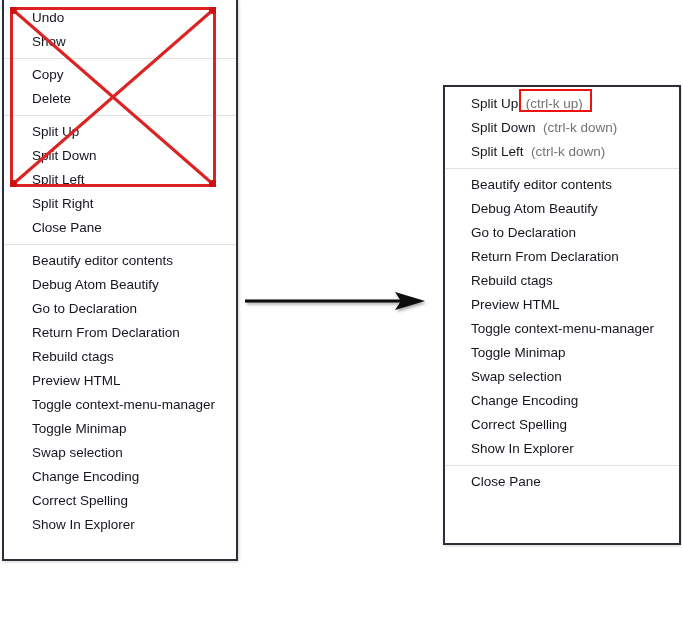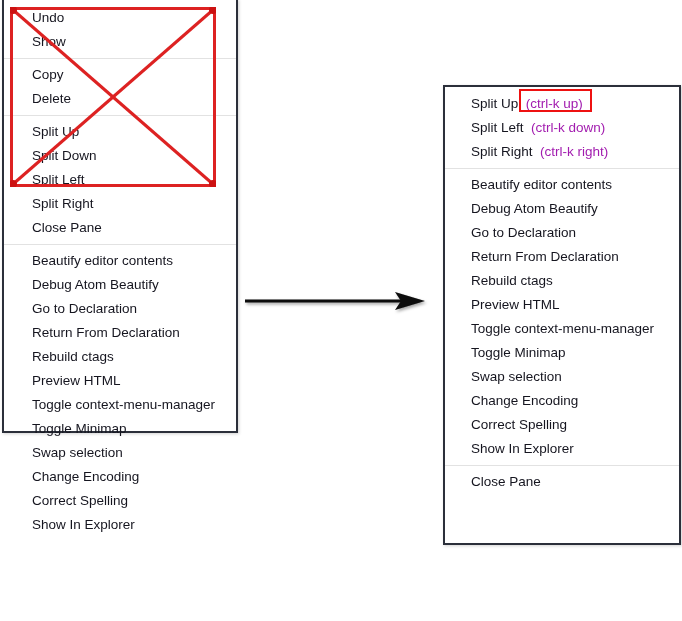--- a/index.html
+++ b/index.html
@@ -26,35 +26,35 @@
   .menu-item {
     color: #15151f;
     font-size: 13.5px;
     line-height: 24px;
     height: 24px;
     white-space: nowrap;
     position: relative;
   }
 
   .menu-item .shortcut {
-    color: #a21caf;
+    color: #737373;
   }
 
   .menu-sep {
     height: 1px;
     background: #e2e2e2;
     margin: 3px 0;
   }
 
   
   #left-panel {
     left: 2px;
     top: -1px;
     width: 236px;
-    height: 434px;
+    height: 562px;
     border-left: 2px solid #2b2f3a;
     border-right: 2px solid #2b2f3a;
     border-top: 1px solid #2b2f3a;
     border-bottom: 2px solid #2b2f3a;
     box-shadow: 1px 1px 3px rgba(0,0,0,0.18);
   }
   #left-panel .menu-list {
     padding-top: 6px;
   }
   #left-panel .menu-item {
@@ -143,22 +143,22 @@
       <div class="menu-item"><span>Swap selection</span></div>
       <div class="menu-item"><span>Change Encoding</span></div>
       <div class="menu-item"><span>Correct Spelling</span></div>
       <div class="menu-item"><span>Show In Explorer</span></div>
     </div>
 </div>
 
 <div class="menu-panel" id="right-panel">
   <div class="menu-list">
       <div class="menu-item"><span>Split Up</span>&nbsp;&nbsp;<span class="shortcut">(ctrl-k up)</span></div>
+      <div class="menu-item"><span>Split Down</span>&nbsp;&nbsp;<span class="shortcut">(ctrl-k down)</span></div>
       <div class="menu-item"><span>Split Left</span>&nbsp;&nbsp;<span class="shortcut">(ctrl-k down)</span></div>
-      <div class="menu-item"><span>Split Right</span>&nbsp;&nbsp;<span class="shortcut">(ctrl-k right)</span></div>
       <div class="menu-sep"></div>
       <div class="menu-item"><span>Beautify editor contents</span></div>
       <div class="menu-item"><span>Debug Atom Beautify</span></div>
       <div class="menu-item"><span>Go to Declaration</span></div>
       <div class="menu-item"><span>Return From Declaration</span></div>
       <div class="menu-item"><span>Rebuild ctags</span></div>
       <div class="menu-item"><span>Preview HTML</span></div>
       <div class="menu-item"><span>Toggle context-menu-manager</span></div>
       <div class="menu-item"><span>Toggle Minimap</span></div>
       <div class="menu-item"><span>Swap selection</span></div>

